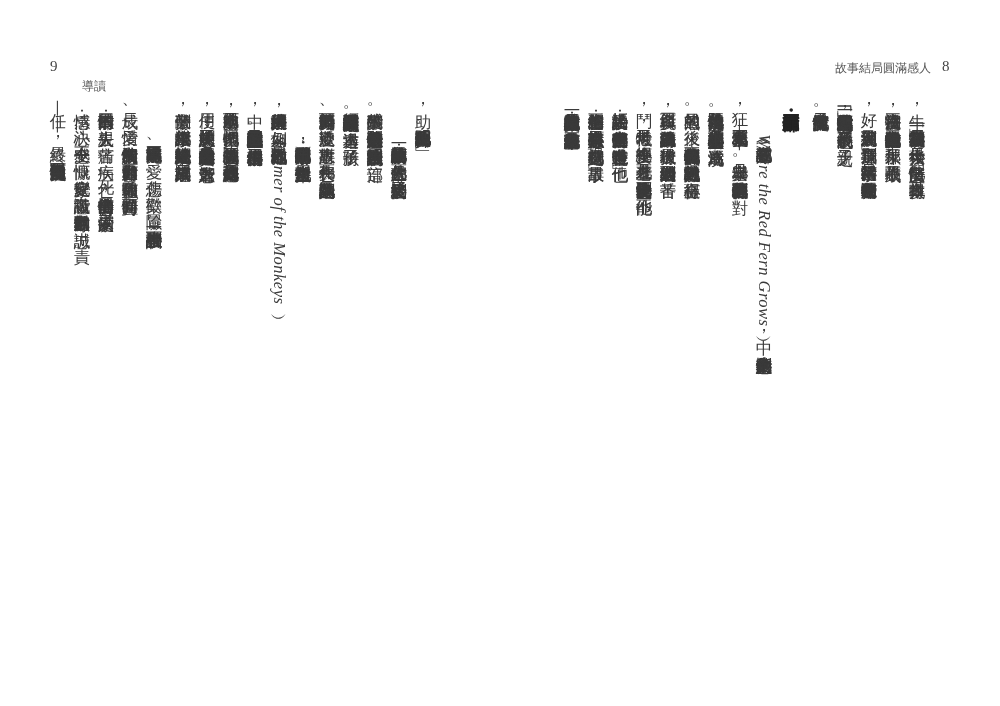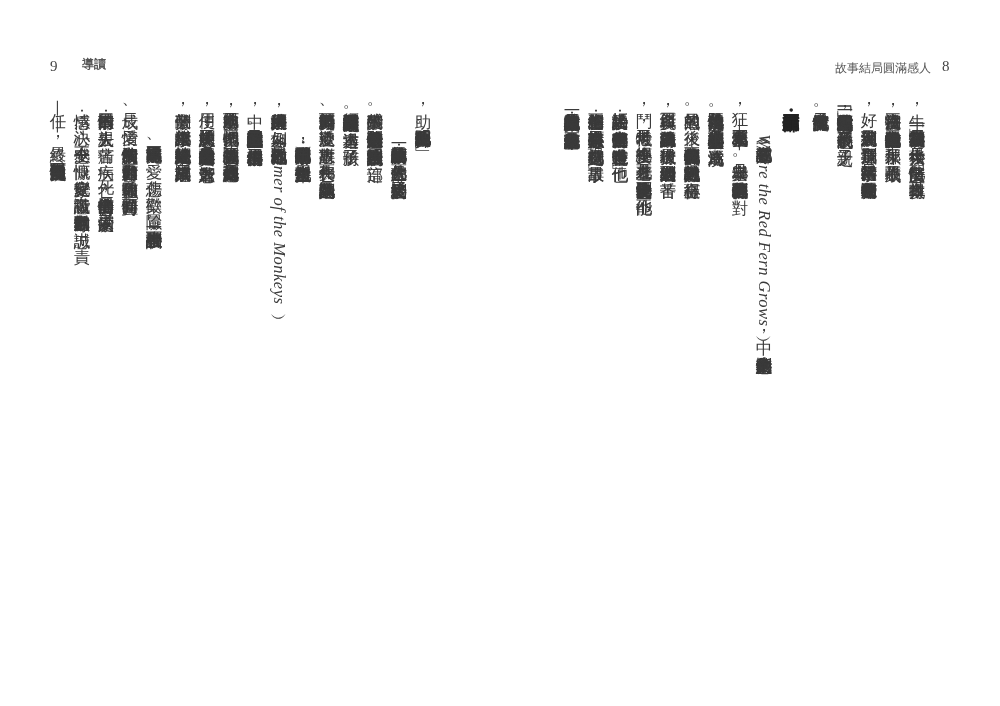--- a/index.html
+++ b/index.html
@@ -23,21 +23,21 @@
   }
   .col .en { font-family:"Liberation Serif", serif; font-style:italic; letter-spacing:0.5px; }
   .heading { font-weight:bold; color:#222; font-size:17px; }
   .indent { padding-top:33px; }
 </style>
 </head>
 <body>
 
 <div class="page page-left">
   <span class="header pnum" style="left:50px;">9</span>
-  <span class="header" style="left:82px;top:56px;font-weight:bold;">導讀</span>
+  <span class="header" style="left:82px;top:78px;">導讀</span>
 
   <div class="col" style="left:414px;">助，讓比利明白他的狗為什麼會死掉吧。」</div>
   <div class="col indent" style="left:390px;">紅色羊齒草的傳說給比利一個新的啟示：死亡是人生的一部分。比利終於接受了這個</div>
   <div class="col" style="left:366px;">殘酷的事實。孩童與動物之間的感情是十分微妙的，往往無法用常理來判斷或說明。這部</div>
   <div class="col" style="left:342px;">深受喜愛的經典作品捕捉到人類和人類最好的朋友之間的強大紐帶。透過本書，孩子將了</div>
   <div class="col" style="left:318px;">解如何為獎勵而勞動、遭受欺凌、應對事故、死亡和喪失，以及許多其他生活問題。</div>
   <div class="col indent" style="left:294px;">威爾森・羅斯的動物故事中的動物有時候只是小小配角，用來襯托主角對生命中某件</div>
   <div class="col" style="left:270px;"><span>重大事件的抉擇與經過，例如，他的另一本作品《野地獵歌》（</span><span class="en">Summer of the Monkeys</span><span>）</span></div>
   <div class="col" style="left:246px;">中，好出點子的爺爺建議主角小傑捕捉從馬戲團逃出的猴子。小傑利用了一場使得群猴飢</div>
   <div class="col" style="left:222px;">寒交迫的暴風雨，把牠們帶回家。等領了馬戲團的賞金後，他原本只想到自己要如何好好</div>

